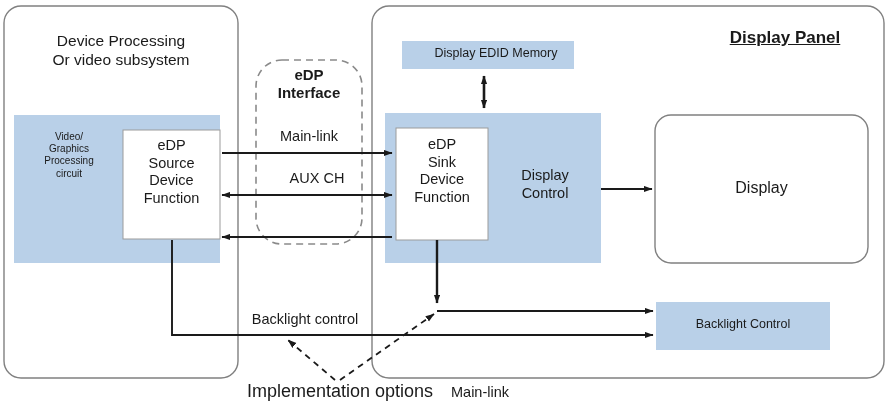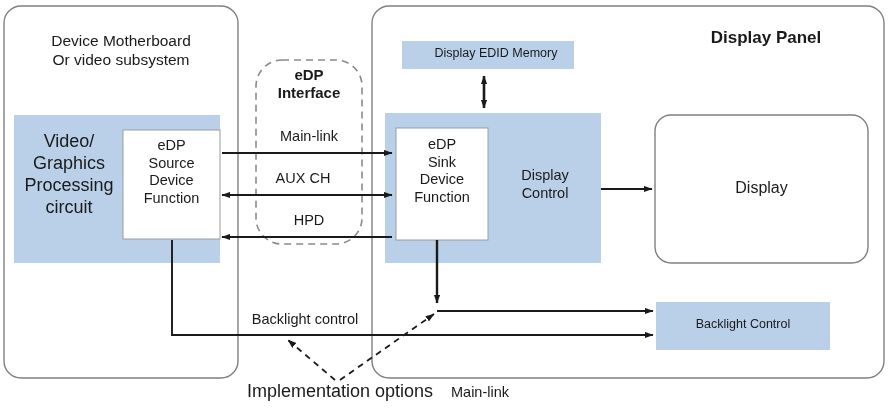--- a/index.html
+++ b/index.html
@@ -51,26 +51,26 @@
 
     <line x1="437" y1="240" x2="437" y2="303" stroke="#1a1a1a" stroke-width="2.4" marker-end="url(#ah)"></line>
     <line x1="437" y1="311" x2="653" y2="311" stroke="#1a1a1a" stroke-width="1.9" marker-end="url(#ah)"></line>
 
     <path d="M172,240 L172,335 L653,335" fill="none" stroke="#1a1a1a" stroke-width="1.9" marker-end="url(#ah)"></path>
 
     <line x1="335" y1="380" x2="288" y2="340" stroke="#1a1a1a" stroke-width="1.8" stroke-dasharray="6,5" marker-end="url(#ah)"></line>
     <line x1="340" y1="380" x2="434" y2="314" stroke="#1a1a1a" stroke-width="1.8" stroke-dasharray="6,5" marker-end="url(#ah)"></line>
   </svg>
 
-  <div class="lbl" style="left:28px;top:32px;width:186px;font-size:15.5px;">Device Motherboard
+  <div class="lbl" style="left:28px;top:32px;width:186px;font-size:15.5px;">Device Processing
 Or video subsystem</div>
 
-  <div class="lbl b" style="left:681px;top:28px;width:170px;font-size:17px;">Display Panel</div>
+  <div class="lbl b" style="left:700px;top:28px;width:170px;font-size:17px;text-decoration:underline;">Display Panel</div>
 
-  <div class="lbl" style="left:16px;top:131px;width:106px;font-size:18px;">Video/
+  <div class="lbl" style="left:16px;top:131px;width:106px;font-size:10px;">Video/
 Graphics
 Processing
 circuit</div>
 
   <div class="lbl" style="left:124px;top:137px;width:95px;font-size:14.5px;">eDP
 Source
 Device
 Function</div>
 
   <div class="lbl" style="left:402px;top:46px;width:188px;font-size:12.5px;">Display EDID Memory</div>
@@ -85,23 +85,22 @@
 
   <div class="lbl" style="left:655px;top:178px;width:213px;font-size:16px;">Display</div>
 
   <div class="lbl" style="left:656px;top:317px;width:174px;font-size:12.5px;">Backlight Control</div>
 
   <div class="lbl b" style="left:256px;top:66px;width:106px;font-size:15px;">eDP
 Interface</div>
 
   <div class="lbl" style="left:249px;top:128px;width:120px;font-size:14.5px;">Main-link</div>
 
-  <div class="lbl" style="left:243px;top:170px;width:120px;font-size:14.5px;">AUX CH</div>
+  <div class="lbl" style="left:257px;top:170px;width:120px;font-size:14.5px;">AUX CH</div>
 
-  <div class="lbl" style="left:249px;top:212px;width:120px;font-size:14.5px;">HPD</div>
 
   <div class="lbl" style="left:225px;top:311px;width:160px;font-size:14.5px;">Backlight control</div>
 
   <div class="lbl" style="left:215px;top:381px;width:250px;font-size:18px;">Implementation options</div>
 
   <div class="lbl" style="left:420px;top:384px;width:120px;font-size:14.5px;">Main-link</div>
 
 </div>
 
 </body></html>

